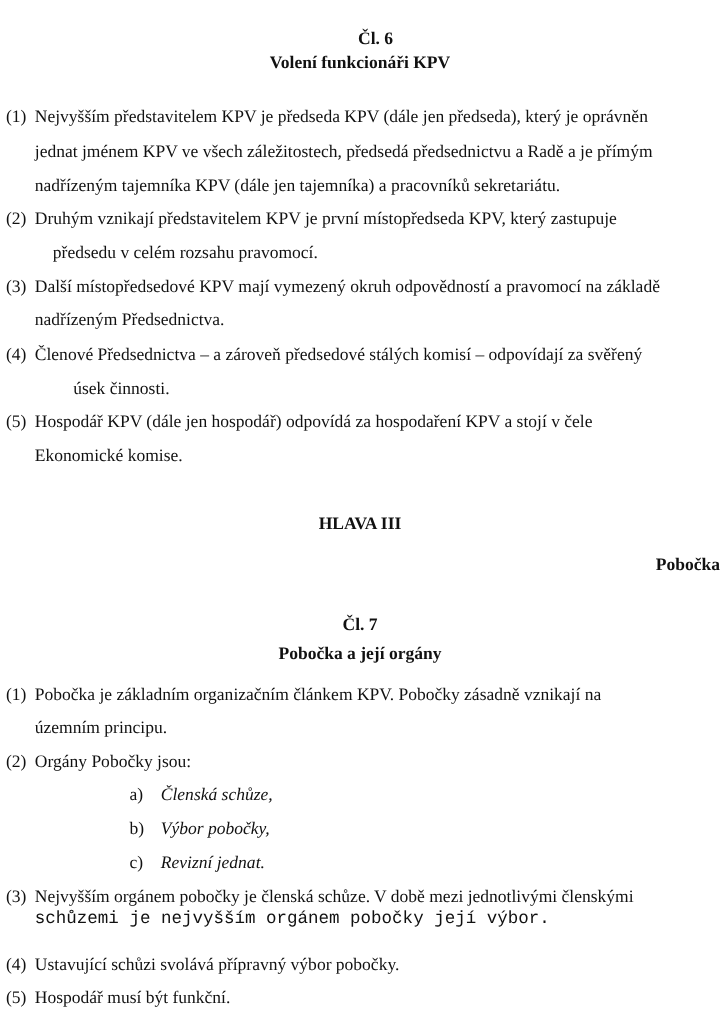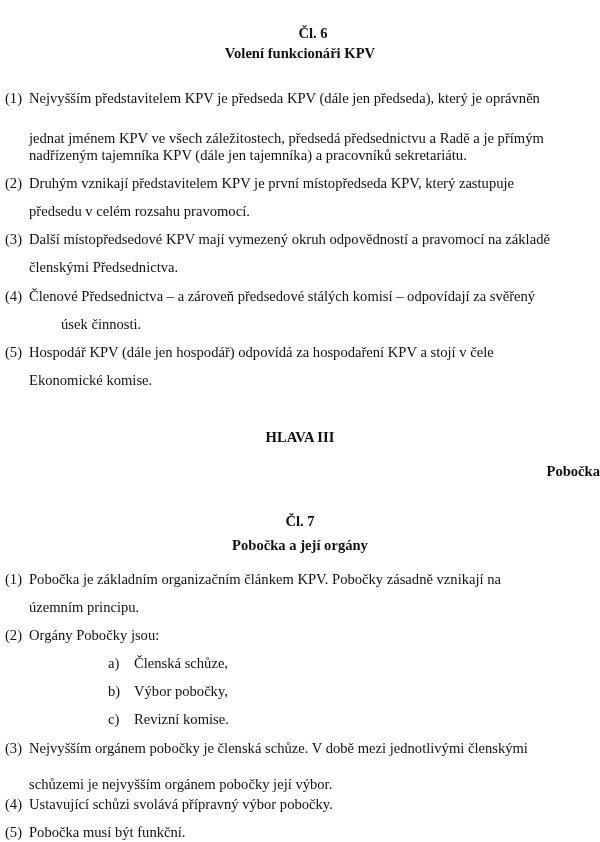--- a/index.html
+++ b/index.html
@@ -8,53 +8,53 @@
     font-family: "Liberation Serif", serif; color: #111111;
     font-size: 14.6px;
   }
   .line { position: absolute; white-space: nowrap; line-height: 18px; }
   .center { left: 0; width: 600px; text-align: center; }
   .bold { font-weight: bold; }
   .num { position: absolute; left: 5px; }
   .text-first { position: absolute; left: 29px; }
   .cont { left: 29px; }
   .sub-letter { position: absolute; left: 108px; }
-  .sub-text { position: absolute; left: 134px; }
+  .sub-text { position: absolute; left: 134px; font-style: italic; }
 </style>
 </head>
 <body>
 
 <div>
 
   <div class="line center bold" style="top:24px;padding-left:13px;">Čl. 6</div>
   <div class="line center bold" style="top:44px;">Volení funkcionáři KPV</div>
 
   <div>
     <div class="line" style="top:89px;left:0;width:600px;">
       <span class="num">(1)</span>
       <span class="text-first">Nejvyšším představitelem KPV je předseda KPV (dále jen předseda), který je oprávněn</span>
     </div>
-    <div class="line cont" style="top:129px;">jednat jménem KPV ve všech záležitostech, předsedá předsednictvu a Radě a je přímým</div>
+    <div class="line cont" style="top:118px;">jednat jménem KPV ve všech záležitostech, předsedá předsednictvu a Radě a je přímým</div>
     <div class="line cont" style="top:146px;">nadřízeným tajemníka KPV (dále jen tajemníka) a pracovníků sekretariátu.</div>
   </div>
 
   <div>
     <div class="line" style="top:174px;left:0;width:600px;">
       <span class="num">(2)</span>
       <span class="text-first">Druhým vznikají představitelem KPV je první místopředseda KPV, který zastupuje</span>
     </div>
-    <div class="line cont" style="top:202px;">předsedu v celém rozsahu pravomocí.</div>
+    <div class="line cont" style="top:202px;margin-left:15px;">předsedu v celém rozsahu pravomocí.</div>
   </div>
 
   <div>
     <div class="line" style="top:230px;left:0;width:600px;">
       <span class="num">(3)</span>
       <span class="text-first">Další místopředsedové KPV mají vymezený okruh odpovědností a pravomocí na základě</span>
     </div>
-    <div class="line cont" style="top:258px;">členskými Předsednictva.</div>
+    <div class="line cont" style="top:258px;">nadřízeným Předsednictva.</div>
   </div>
 
   <div>
     <div class="line" style="top:287px;left:0;width:600px;">
       <span class="num">(4)</span>
       <span class="text-first">Členové Předsednictva – a zároveň předsedové stálých komisí – odpovídají za svěřený</span>
     </div>
     <div class="line cont" style="top:315px;margin-left:32px;">úsek činnosti.</div>
   </div>
 
@@ -88,39 +88,39 @@
     <div class="line" style="top:654px;left:0;width:600px;">
       <span class="sub-letter">a)</span>
       <span class="sub-text">Členská schůze,</span>
     </div>
     <div class="line" style="top:682px;left:0;width:600px;">
       <span class="sub-letter">b)</span>
       <span class="sub-text">Výbor pobočky,</span>
     </div>
     <div class="line" style="top:710px;left:0;width:600px;">
       <span class="sub-letter">c)</span>
-      <span class="sub-text">Revizní komise.</span>
+      <span class="sub-text">Revizní jednat.</span>
     </div>
   </div>
 
   <div>
     <div class="line" style="top:739px;left:0;width:600px;">
       <span class="num">(3)</span>
       <span class="text-first">Nejvyšším orgánem pobočky je členská schůze. V době mezi jednotlivými členskými</span>
     </div>
-    <div class="line cont" style="top:775px;">schůzemi je nejvyšším orgánem pobočky její výbor.</div>
+    <div class="line cont" style="top:757px;font-family:Liberation Mono, monospace;">schůzemi je nejvyšším orgánem pobočky její výbor.</div>
   </div>
 
   <div>
     <div class="line" style="top:795px;left:0;width:600px;">
       <span class="num">(4)</span>
       <span class="text-first">Ustavující schůzi svolává přípravný výbor pobočky.</span>
     </div>
   </div>
 
   <div>
     <div class="line" style="top:823px;left:0;width:600px;">
       <span class="num">(5)</span>
-      <span class="text-first">Pobočka musí být funkční.</span>
+      <span class="text-first">Hospodář musí být funkční.</span>
     </div>
   </div>
 
 </div>
 
 </body></html>

